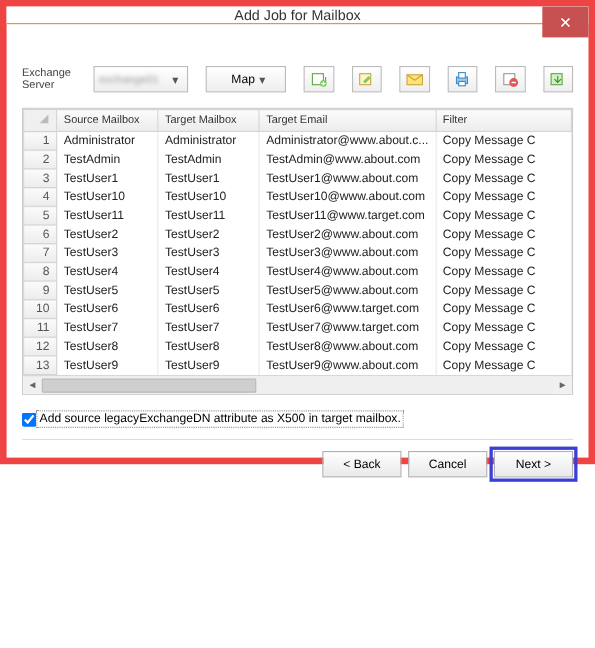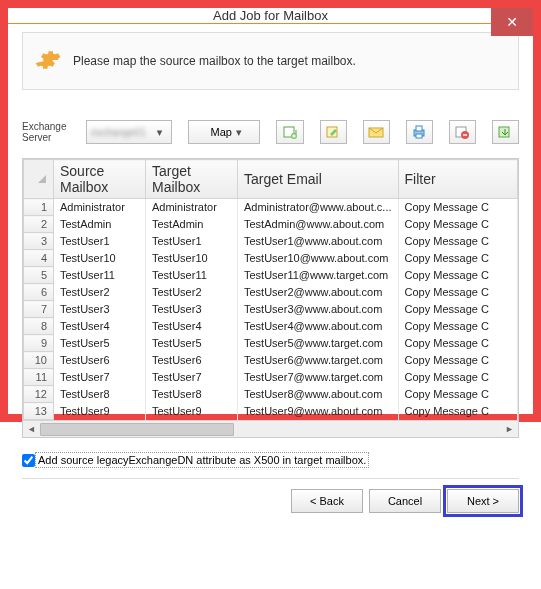--- a/index.html
+++ b/index.html
@@ -1,36 +1,36 @@
 <!DOCTYPE html>
 <html><head>
 <meta charset="utf-8">
 <style>
 * { box-sizing: border-box; margin: 0; padding: 0; }
 body { font-family: "Segoe UI", Tahoma, sans-serif; font-size: 11px; background: #fff; width: 541px; height: 589px; overflow: hidden; }
-.window { width: 541px; height: 422px; border: 8px solid #ef4444; display: flex; flex-direction: column; justify-content: space-between; }
+.window { width: 541px; height: 422px; border: 6px solid #ef4444; display: flex; flex-direction: column; justify-content: space-between; }
 .titlebar { height: 30px; background: #fff; border-bottom: 1px solid #e88a2a; display: flex; align-items: center; justify-content: center; position: relative; }
 .titlebar-text { font-size: 13px; color: #333; }
 .close-btn { position: absolute; right: 0; top: 0; width: 42px; height: 28px; background: #c75050; color: #fff; display: flex; align-items: center; justify-content: center; font-size: 14px; font-family: Arial; cursor: pointer; }
 .content { flex: 1; display: flex; flex-direction: column; padding: 8px 14px 12px 14px; }
 .info-panel { border: 1px solid #ddd; padding: 14px 12px; display: flex; align-items: center; gap: 12px; background: #fafafa; }
 .gear-icon svg { width: 26px; height: 26px; }
 .info-text { font-size: 12px; color: #333; }
 .controls { display: flex; align-items: center; gap: 16px; margin: 30px 0 14px 0; }
 .exch-label { font-size: 10px; color: #444; line-height: 1.1; width: 50px; }
 .server-select { border: 1px solid #bbb; background: linear-gradient(#fff,#eee); height: 24px; width: 88px; display: flex; align-items: center; padding: 0 4px; }
 .server-select .blur { filter: blur(2px); color: #999; font-size: 10px; flex: 1; }
 .server-select .dd { width: 14px; text-align: center; color: #555; }
 .map-btn { border: 1px solid #bbb; background: linear-gradient(#fff,#eee); height: 24px; padding: 0 18px; display: flex; align-items: center; gap: 4px; font-size: 11px; cursor: pointer; }
 .icon-btn { border: 1px solid #bbb; background: linear-gradient(#fff,#eee); width: 28px; height: 24px; display: flex; align-items: center; justify-content: center; cursor: pointer; }
 .icon-btn svg { width: 16px; height: 16px; }
 .table-wrap { border: 1px solid #ccc; flex: 1; display: flex; flex-direction: column; overflow: hidden; }
 .tbl { flex: 1; overflow: hidden; }
 .tbl table { border-collapse: collapse; width: 100%; }
-.tbl th { background: linear-gradient(#fbfbfb,#ececec); border: 1px solid #d4d4d4; text-align: left; font-weight: normal; font-size: 14px; padding: 3px 6px; color: #333; }
+.tbl th { background: linear-gradient(#fbfbfb,#ececec); border: 1px solid #d4d4d4; text-align: left; font-weight: normal; font-size: 10px; padding: 3px 6px; color: #333; }
 .tbl td { border-right: 1px solid #e8e8e8; padding: 2px 6px; font-size: 11px; color: #222; white-space: nowrap; }
 .tbl th.rownum, .tbl td.rownum { width: 30px; text-align: right; background: linear-gradient(#fbfbfb,#ececec); border: 1px solid #d4d4d4; color: #555; }
 .tbl th.rownum { background: #f0f0f0; }
 .col-src { width: 92px; }
 .col-tgt { width: 92px; }
 .col-email { width: 158px; }
 .hscroll { height: 17px; background: #f0f0f0; border-top: 1px solid #d4d4d4; display: flex; align-items: center; }
 .hscroll .arrow { width: 17px; height: 17px; display: flex; align-items: center; justify-content: center; color: #666; font-size: 9px; }
 .hscroll .track { flex: 1; height: 17px; background: #efefef; position: relative; }
 .hscroll .thumb { position: absolute; left: 0; top: 2px; width: 42%; height: 13px; background: #cfcfcf; border: 1px solid #b8b8b8; border-radius: 1px; }
@@ -47,28 +47,20 @@
 <div class="window">
   <div class="titlebar">
     <span class="titlebar-text">Add Job for Mailbox</span>
     <div class="close-btn">
       <span>✕</span>
     </div>
   </div>
 
   <div class="content">
 
-    <div class="info-panel">
-      <span class="gear-icon">
-        <svg viewBox="0 0 24 24">
-            <path fill="#f2a93c" d="M12 8a4 4 0 100 8 4 4 0 000-8zm9.4 4a7.5 7.5 0 00-.1-1.2l2.1-1.6-2-3.5-2.5 1a7.6 7.6 0 00-2-.1l-.4-2.6h-4l-.4 2.6a7.6 7.6 0 00-2 .1l-2.5-1-2 3.5 2.1 1.6a7.5 7.5 0 000 2.4L.6 14.8l2 3.5 2.5-1a7.6 7.6 0 002 .1l.4 2.6h4l.4-2.6a7.6 7.6 0 002-.1l2.5 1 2-3.5-2.1-1.6c.1-.4.1-.8.1-1.2z"></path>
-          </svg>
-      </span>
-      <span class="info-text">Please map the source mailbox to the target mailbox.</span>
-    </div>
 
     <div class="controls">
       <div class="exch-label">Exchange Server</div>
       <div class="server-select">
         <span class="blur">exchange01</span>
         <span class="dd">▾</span>
       </div>
       <div class="map-btn">
         <span><svg viewBox="0 0 16 16">
               <rect x="1" y="3" width="10" height="7" fill="#8ed0f0" stroke="#3b8bc6"></rect>
@@ -187,21 +179,21 @@
                 <td class="rownum">8</td>
                 <td>TestUser4</td>
                 <td>TestUser4</td>
                 <td>TestUser4@www.about.com</td>
                 <td>Copy Message C</td>
               </tr>
               <tr>
                 <td class="rownum">9</td>
                 <td>TestUser5</td>
                 <td>TestUser5</td>
-                <td>TestUser5@www.target.com</td>
+                <td>TestUser5@www.about.com</td>
                 <td>Copy Message C</td>
               </tr>
               <tr>
                 <td class="rownum">10</td>
                 <td>TestUser6</td>
                 <td>TestUser6</td>
                 <td>TestUser6@www.target.com</td>
                 <td>Copy Message C</td>
               </tr>
               <tr>

